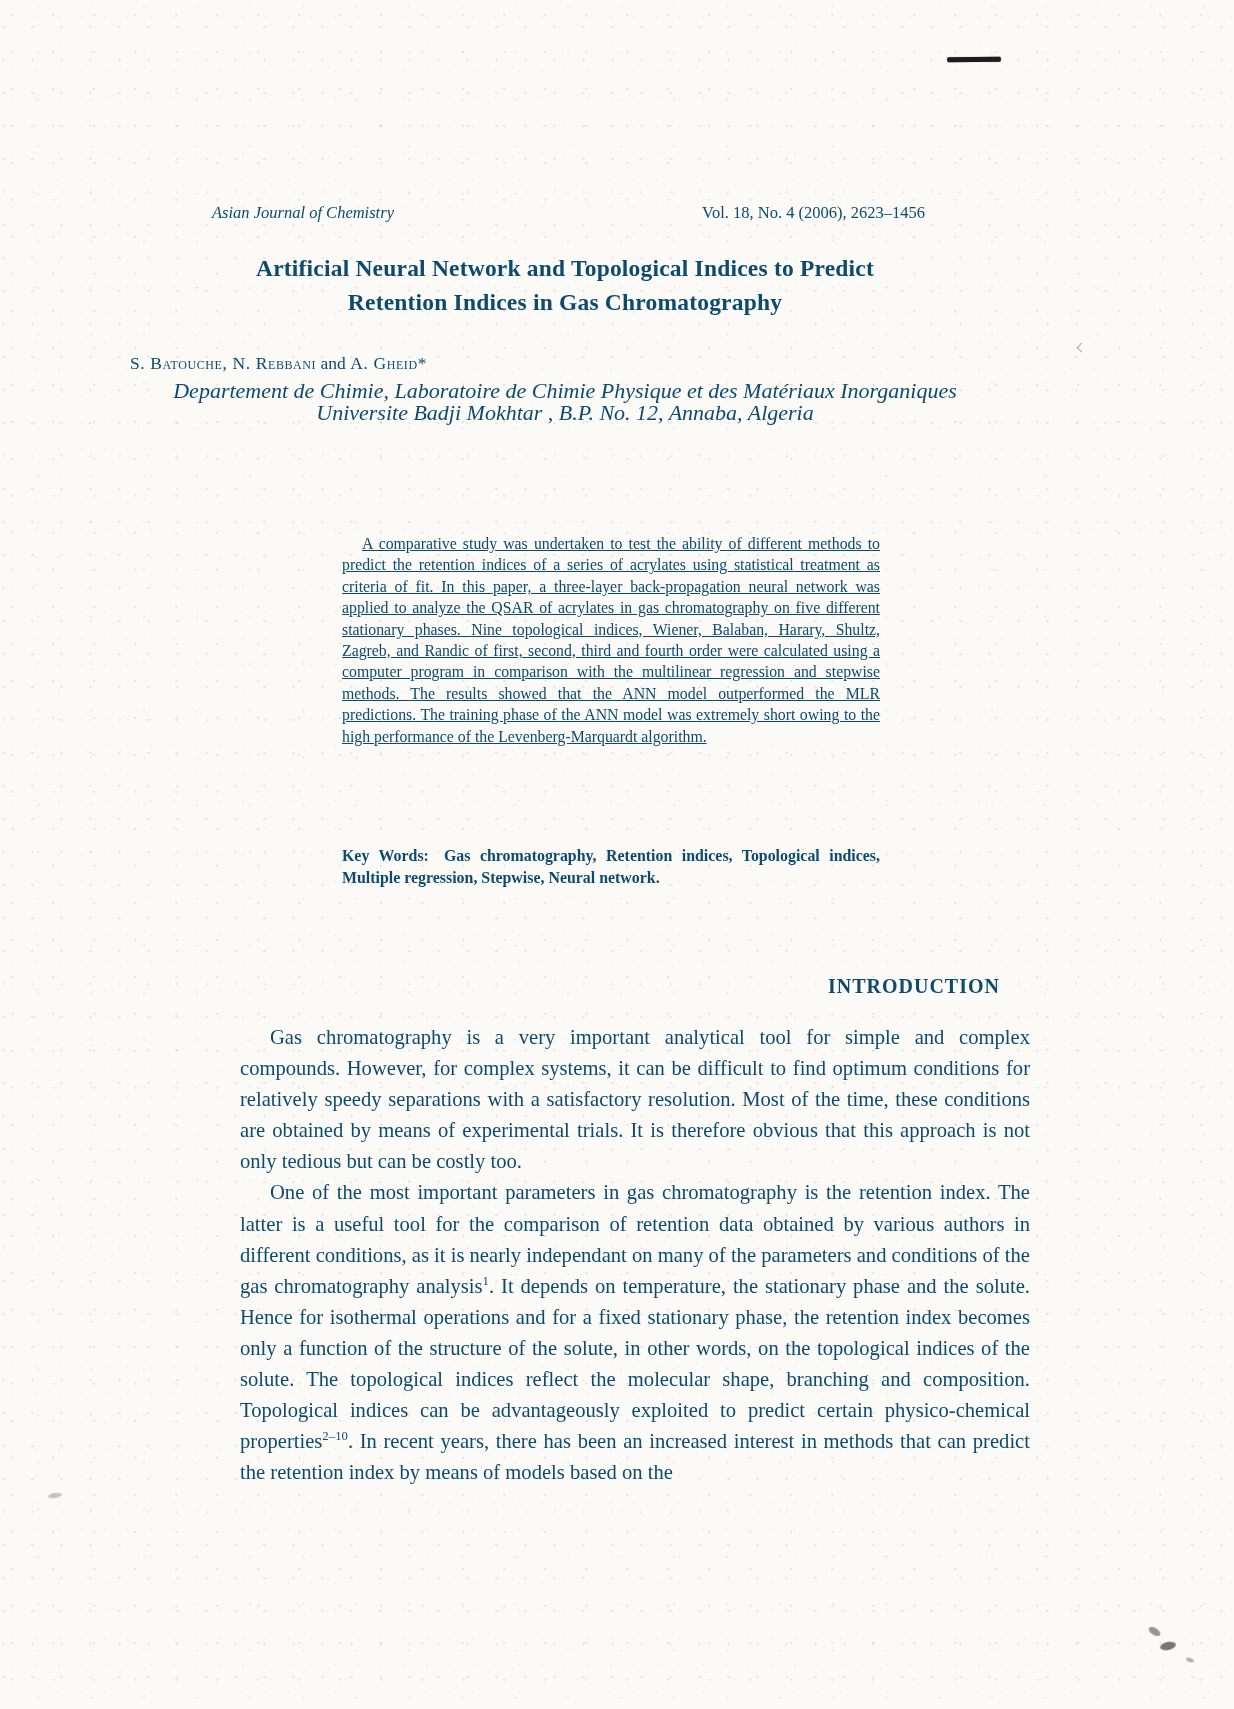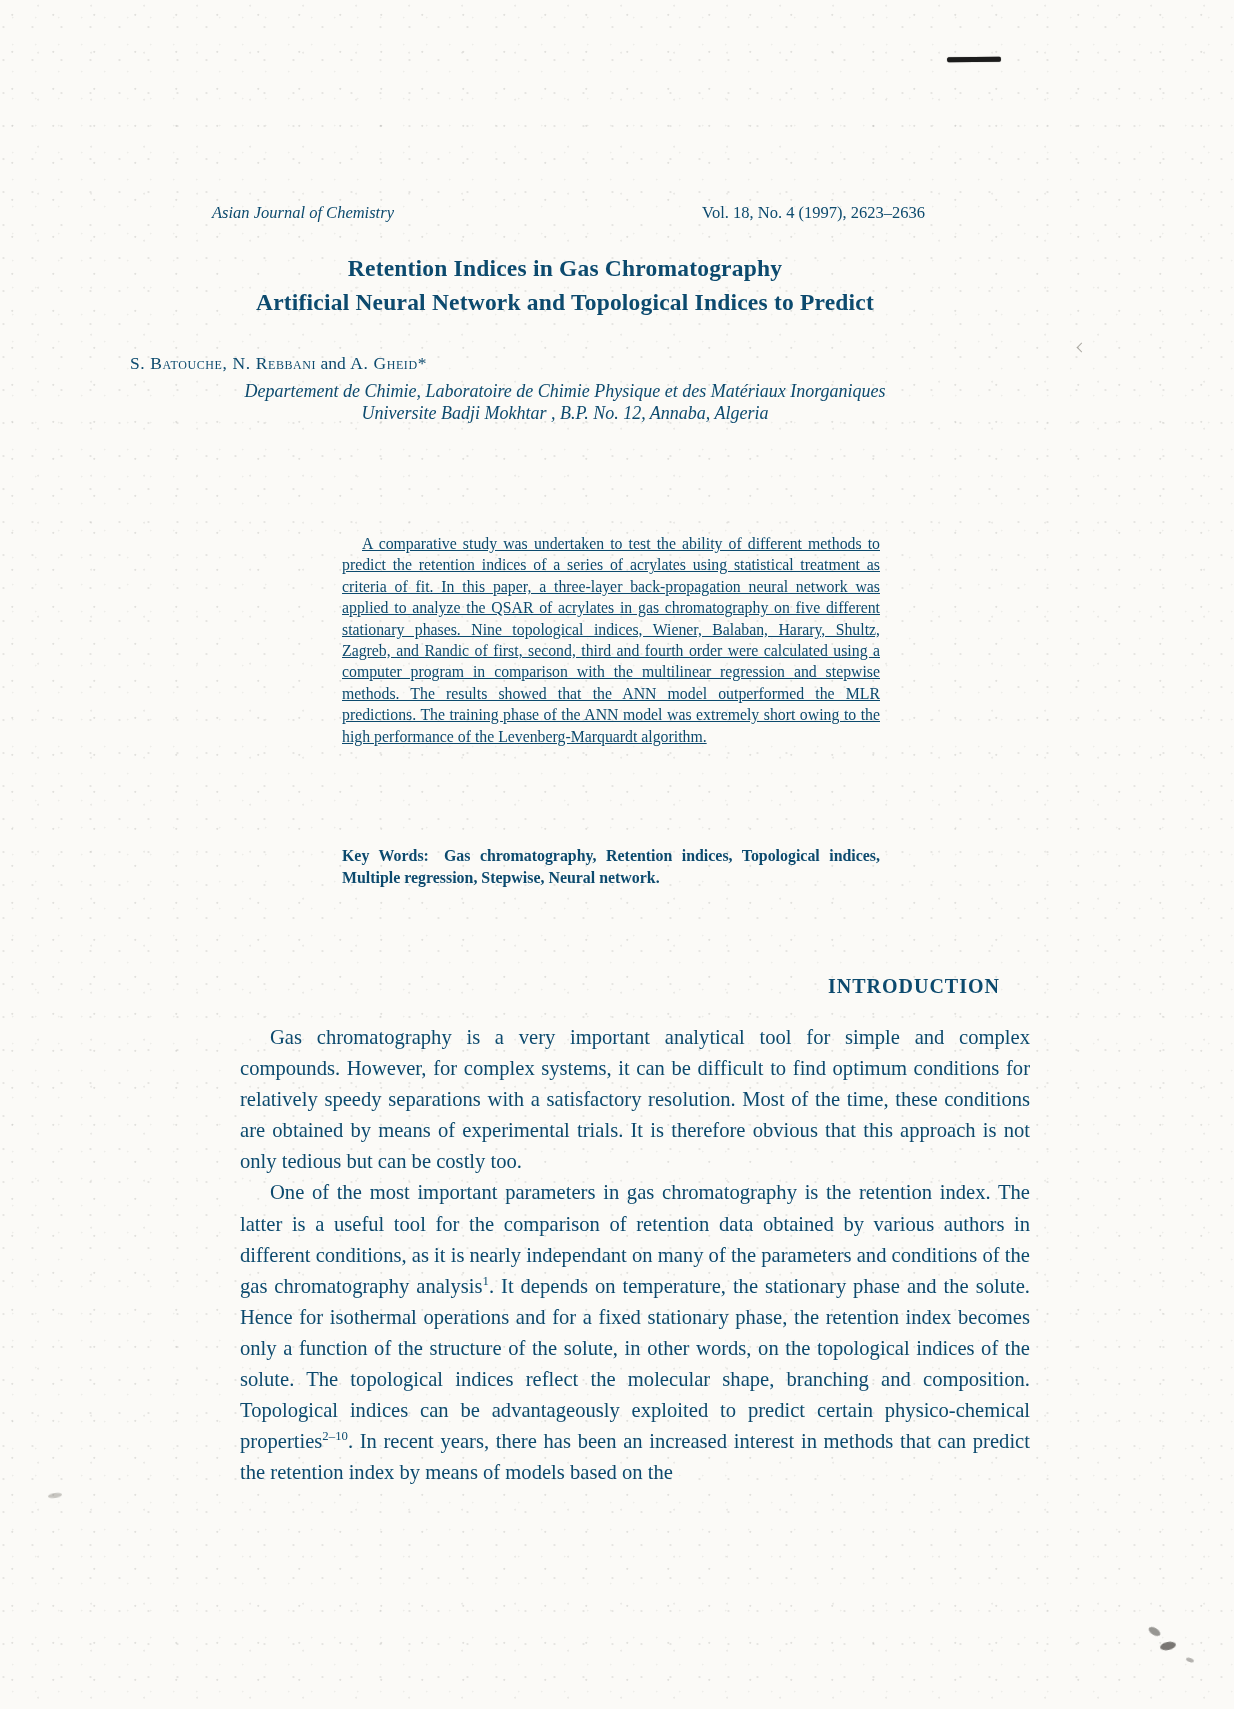--- a/index.html
+++ b/index.html
@@ -38,21 +38,21 @@
   }
   .tline { display:block; }
   .authors {
     position:absolute; top:352px; left:130px; width:870px;
     font-size:17.5px; line-height:22px;
   }
   .sc { font-variant:small-caps; letter-spacing:0.6px; }
   .affiliation {
     position:absolute; top:380px; left:130px; width:870px;
     text-align:center; font-style:italic;
-    font-size:18px; line-height:22.3px;
+    font-size:22px; line-height:22.3px;
   }
   .abstract {
     position:absolute; top:533px; left:342px; width:538px;
     font-size:15.8px; line-height:21.4px; text-align:justify;text-decoration:underline;
   }
   .abstract p { margin:0; text-indent:20px; }
   .keywords {
     position:absolute; top:845px; left:342px; width:538px;
     font-size:15.9px; line-height:22px; font-weight:bold; text-align:justify;
   }
@@ -87,26 +87,26 @@
 </style>
 </head>
 <body>
 
 <div class="page">
 
   <div class="scan-dash"></div>
 
   <header class="journal-header">
     <span class="jname">Asian Journal of Chemistry</span>
-    <span class="jissue">Vol. 18, No. 4 (1997), 2623–2636</span>
+    <span class="jissue">Vol. 18, No. 4 (2006), 2623–1456</span>
   </header>
 
   <h1 class="title">
+    <span class="tline">Artificial Neural Network and Topological Indices to Predict</span>
     <span class="tline">Retention Indices in Gas Chromatography</span>
-    <span class="tline">Artificial Neural Network and Topological Indices to Predict</span>
   </h1>
 
   <div class="authors">
     <span class="sc">S. Batouche, N. Rebbani</span><span> and </span><span class="sc">A. Gheid*</span>
   </div>
 
   <div class="affiliation">
     <div>Departement de Chimie, Laboratoire de Chimie Physique et des Matériaux Inorganiques</div>
     <div>Universite Badji Mokhtar , B.P. No. 12, Annaba, Algeria</div>
   </div>

